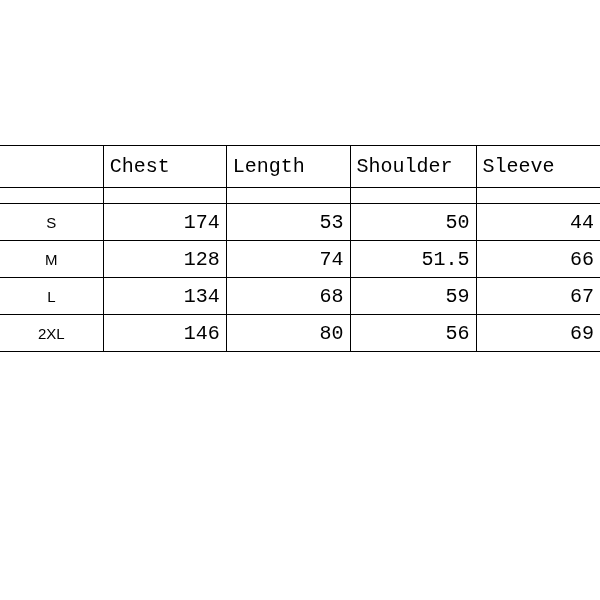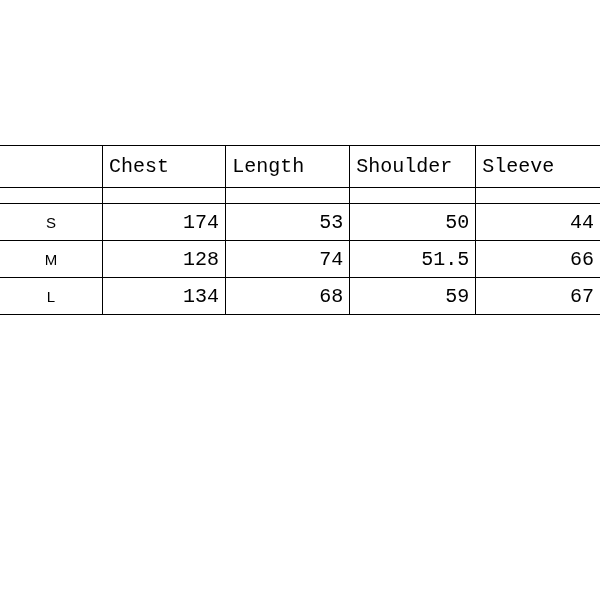--- a/index.html
+++ b/index.html
@@ -95,15 +95,22 @@
       <td class="value-cell">51.5</td>
       <td class="value-cell last-col">66</td>
     </tr>
     <tr>
       <td class="size-label first-col">L</td>
       <td class="value-cell">134</td>
       <td class="value-cell">68</td>
       <td class="value-cell">59</td>
       <td class="value-cell last-col">67</td>
     </tr>
+    <tr>
+      <td class="size-label first-col">2XL</td>
+      <td class="value-cell">146</td>
+      <td class="value-cell">80</td>
+      <td class="value-cell">56</td>
+      <td class="value-cell last-col">69</td>
+    </tr>
   </tbody>
     </table>
 </div>
 
 </body></html>

